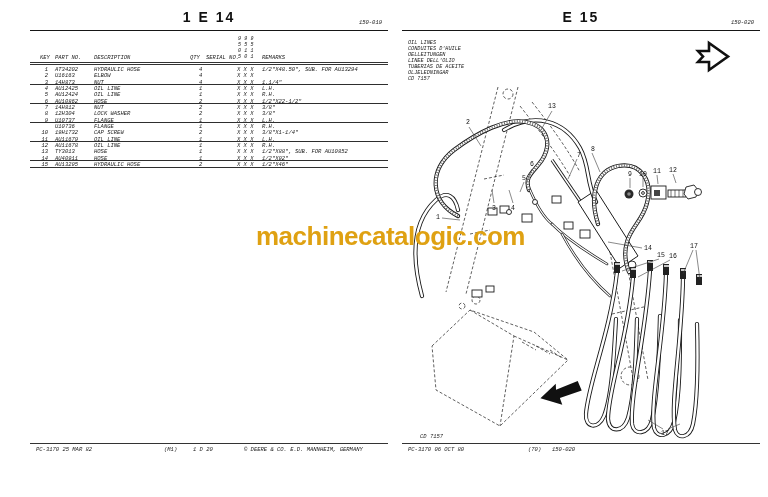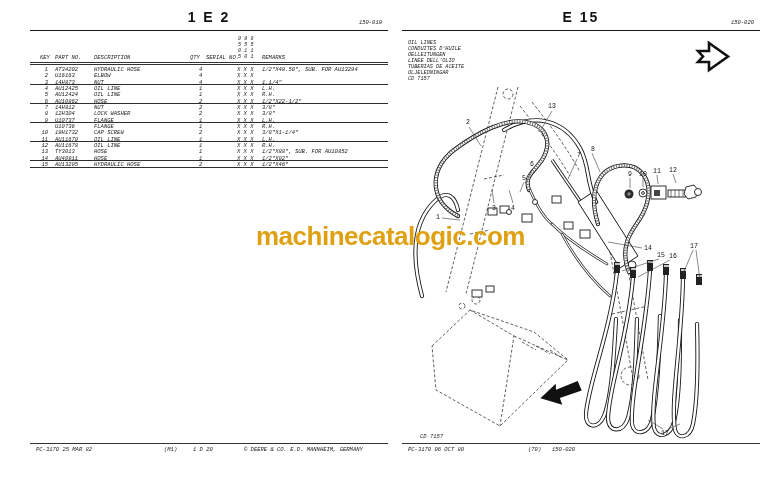--- a/index.html
+++ b/index.html
@@ -37,21 +37,21 @@
   .ldr{stroke:#3a3a3a;stroke-width:0.6;}
   #watermark{position:absolute;left:256px;top:221px;z-index:20;
         font:bold 26px "Liberation Sans",sans-serif;letter-spacing:-0.5px;white-space:nowrap;}
   #diagram-caption{position:absolute;left:18px;top:433px;font:italic 5.5px "Liberation Mono",monospace;}
   .arrow-next{position:absolute;left:292px;top:40px;}
 </style>
 </head>
 <body>
 
 <div class="page" id="left-page">
-  <div class="pcode">1 E 2</div>
+  <div class="pcode">1 E 14</div>
   <div class="pref">150-019</div>
   <div class="hrule" style="top:30px"></div>
 
   <div>
     <span class="th" style="left:10px">KEY</span>
     <span class="th" style="left:25px">PART NO.</span>
     <span class="th" style="left:64px">DESCRIPTION</span>
     <span class="th" style="left:160px">QTY</span>
     <span class="th" style="left:176px">SERIAL NO.</span>
     <span class="th" style="left:232px">REMARKS</span>

